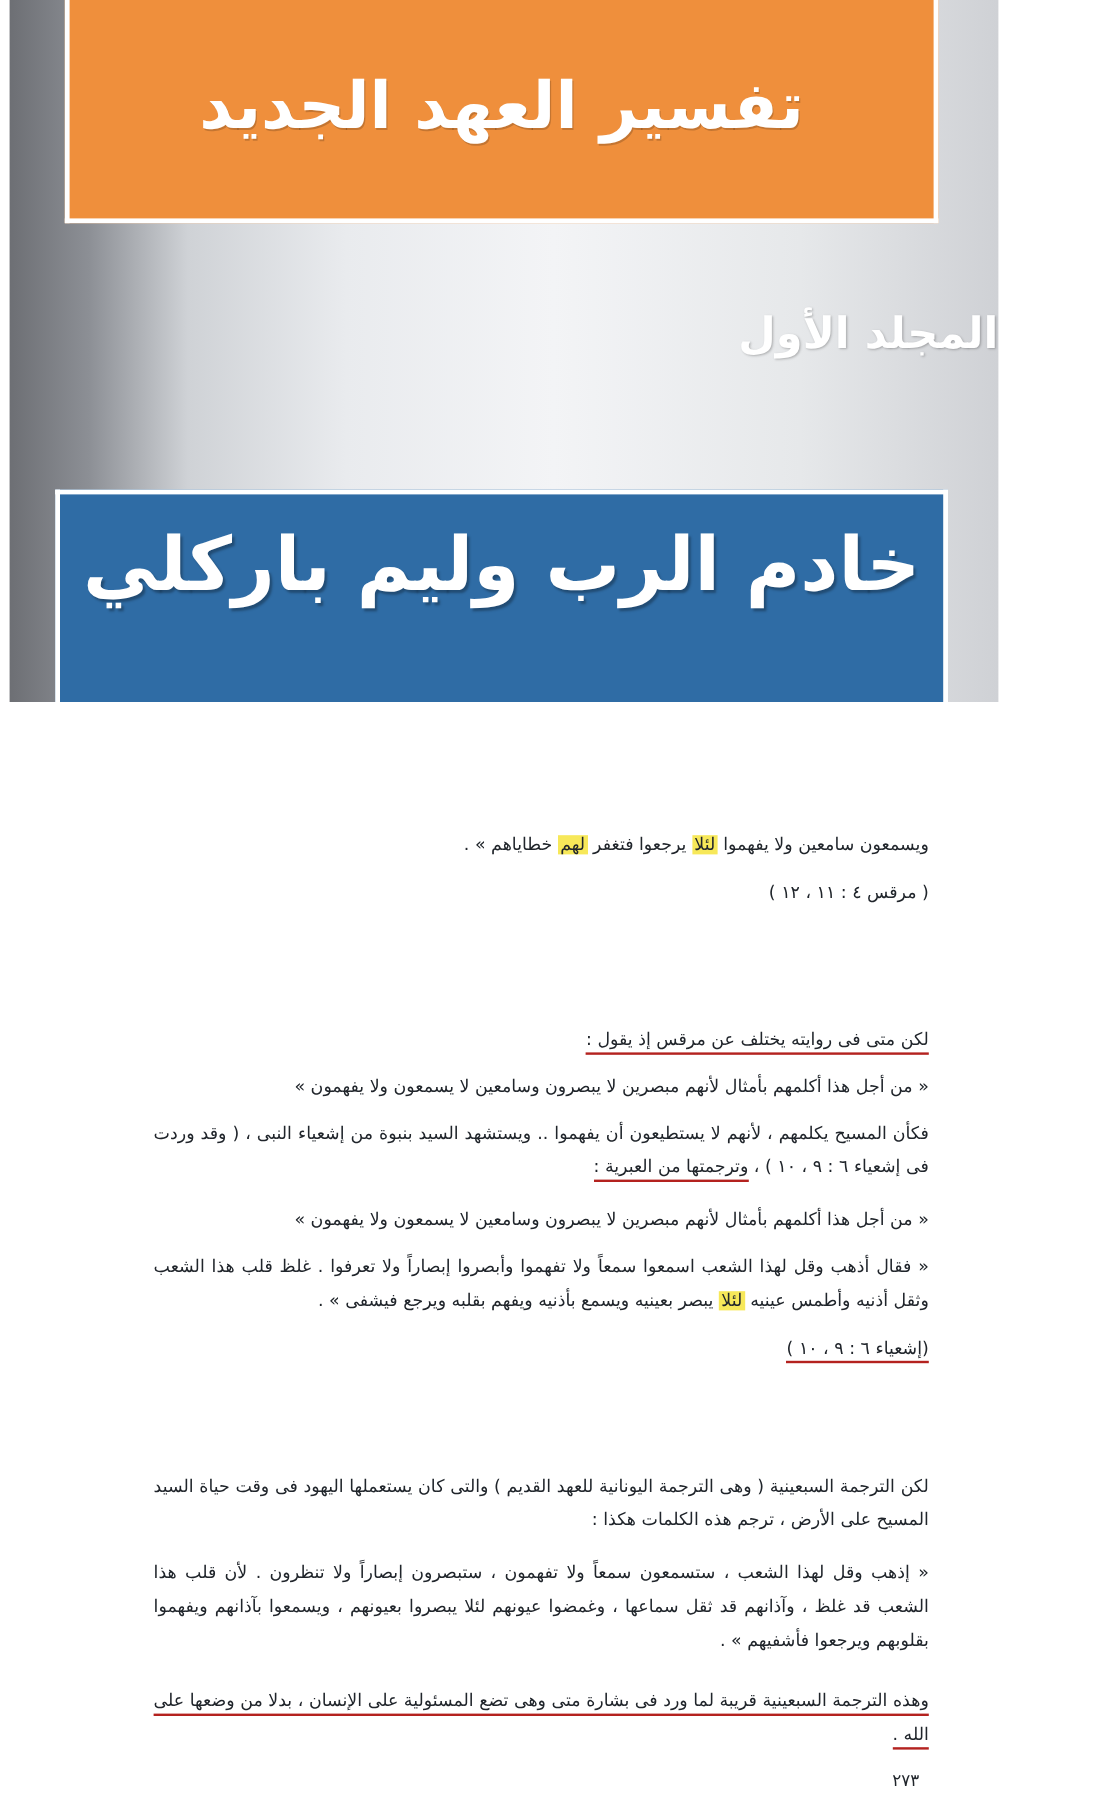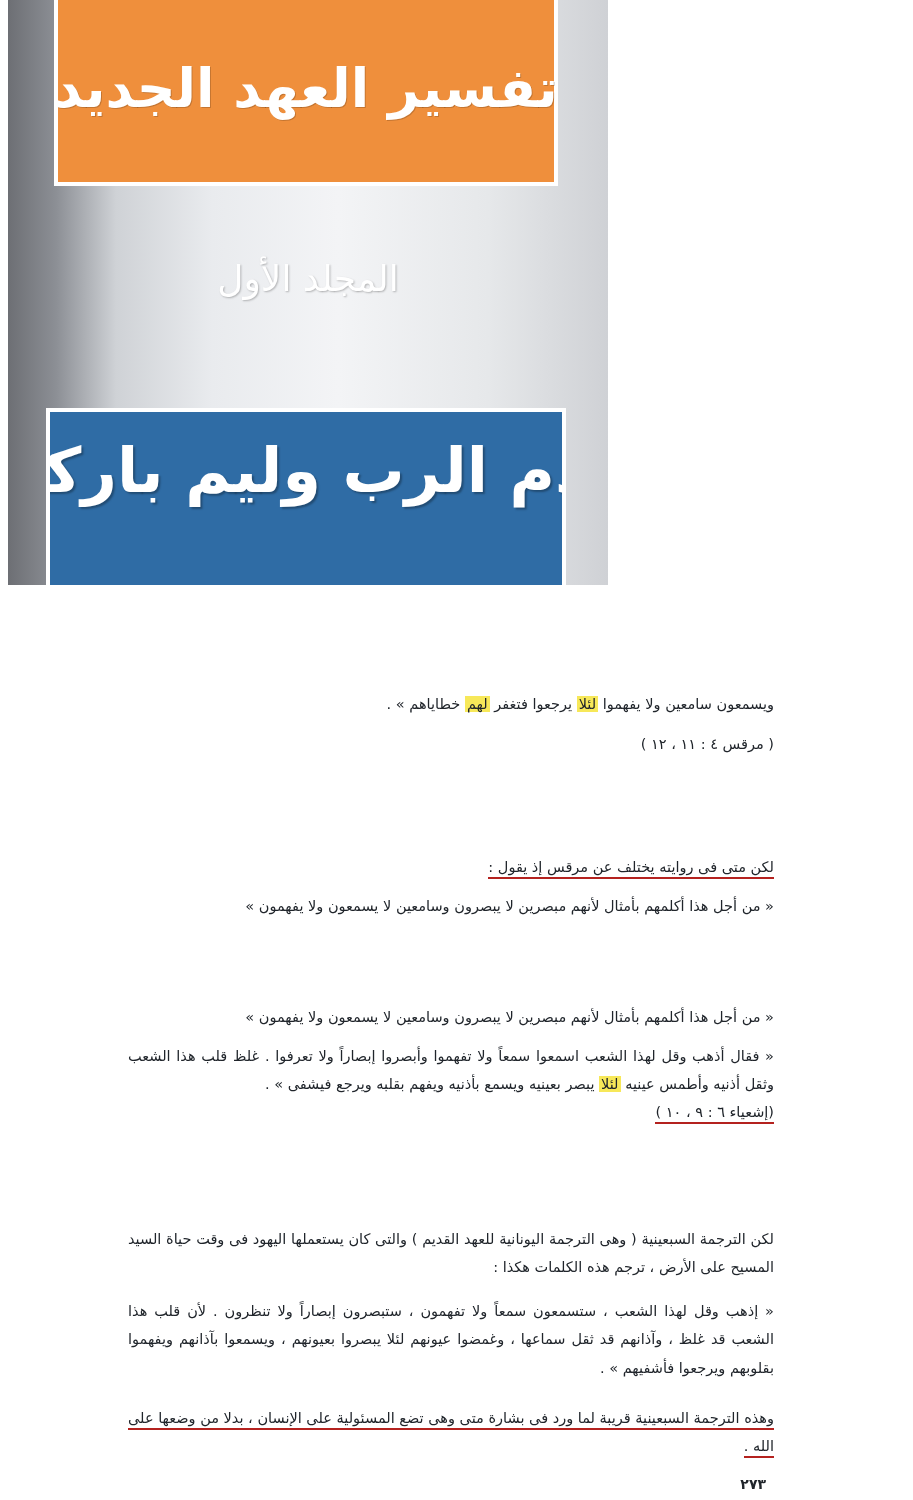--- a/index.html
+++ b/index.html
@@ -13,21 +13,21 @@
     position: relative;
     font-family: "DejaVu Sans", sans-serif;
     overflow: hidden;
   }
 
   
   .cover {
     position: absolute;
     top: 0;
     left: 8px;
-    width: 600px;
+    width: 824px;
     height: 585px;
     background: linear-gradient(90deg, #6d6f74 0%, #8c8f95 8%, #cfd2d6 18%, #e9ebee 34%, #f3f4f6 55%, #e6e8ea 80%, #cfd1d5 100%);
     overflow: hidden;
   }
   .cover-orange {
     position: absolute;
     top: -6px;
     left: 46px;
     right: 50px;
     height: 192px;
@@ -45,24 +45,23 @@
     font-weight: bold;
     letter-spacing: 1px;
     text-shadow: 1px 1px 0 rgba(0,0,0,.18);
     white-space: nowrap;
   }
   .cover-volume {
     position: absolute;
     top: 258px;
     left: 0;
     right: 0;
-    text-align: center;
     color: #ffffff;
     font-size: 36px;
-    font-weight: normal;
+    font-weight: bold;
     text-shadow: 1px 1px 2px rgba(0,0,0,.25);
   }
   .cover-blue {
     position: absolute;
     top: 408px;
     left: 38px;
     right: 42px;
     height: 178px;
     background: #2f6ca5;
     border: 4px solid #ffffff;
@@ -114,21 +113,20 @@
     padding-bottom: 2px;
     margin-top: 36px;
   }
   .pagenum {
     position: absolute;
     bottom: 8px;
     right: 128px;
     font-size: 14px;
     letter-spacing: 2px;
     color: #20252b;
-    font-weight: bold;
   }
 </style>
 </head>
 <body>
 
 <div class="cover">
   <div class="cover-orange">
     <span class="t">تفسير العهد الجديد</span>
   </div>
   <div class="cover-volume">المجلد الأول</div>
@@ -147,30 +145,33 @@
 
   <div class="txt blk" style="top:110px; text-align:right;">( مرقس ٤ : ١١ ، ١٢ )</div>
 
 
   <div class="txt blk" style="top:233px; text-align:right;">
     <span class="ul">لكن متى فى روايته يختلف عن مرقس إذ يقول :</span>
   </div>
 
   <div class="txt blk" style="top:272px;">« من أجل هذا أكلمهم بأمثال لأنهم مبصرين لا يبصرون وسامعين لا يسمعون ولا يفهمون »</div>
 
+  <div class="txt blk" style="top:311px;">
+    <span>فكأن المسيح يكلمهم ، لأنهم لا يستطيعون أن يفهموا .. ويستشهد السيد بنبوة من إشعياء النبى ، ( وقد وردت فى إشعياء ٦ : ٩ ، ١٠ ) ، <span class="ul">وترجمتها من العبرية :</span></span>
+  </div>
 
   <div class="txt blk" style="top:383px;">« من أجل هذا أكلمهم بأمثال لأنهم مبصرين لا يبصرون وسامعين لا يسمعون ولا يفهمون »</div>
 
   <div class="txt blk" style="top:422px;">
     <span>
       « فقال أذهب وقل لهذا الشعب اسمعوا سمعاً ولا تفهموا وأبصروا إبصاراً ولا تعرفوا . غلظ قلب هذا الشعب وثقل أذنيه وأطمس عينيه <span class="hl">لئلا</span> يبصر بعينيه ويسمع بأذنيه ويفهم بقلبه ويرجع فيشفى » .
     </span>
   </div>
 
-  <div class="txt blk" style="top:478px; text-align:right;">
+  <div class="txt blk" style="top:490px; text-align:right;">
     <span class="ul">(إشعياء ٦ : ٩ ، ١٠ )</span>
   </div>
 
 
   <div class="txt blk" style="top:605px;">لكن الترجمة السبعينية ( وهى الترجمة اليونانية للعهد القديم ) والتى كان يستعملها اليهود فى وقت حياة السيد المسيح على الأرض ، ترجم هذه الكلمات هكذا :</div>
 
   <div class="txt blk" style="top:784px;">
     <span class="ul">وهذه الترجمة السبعينية قريبة لما ورد فى بشارة متى وهى تضع المسئولية على الإنسان ، بدلا من وضعها على الله .</span>
   </div>
 

